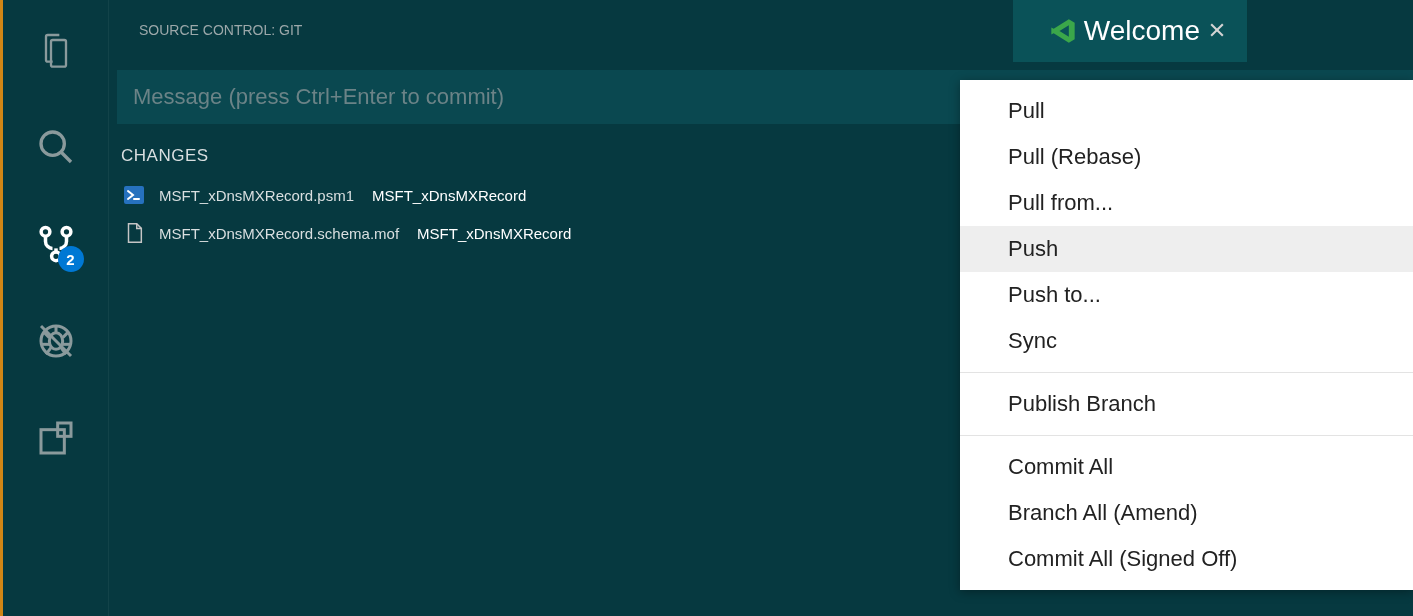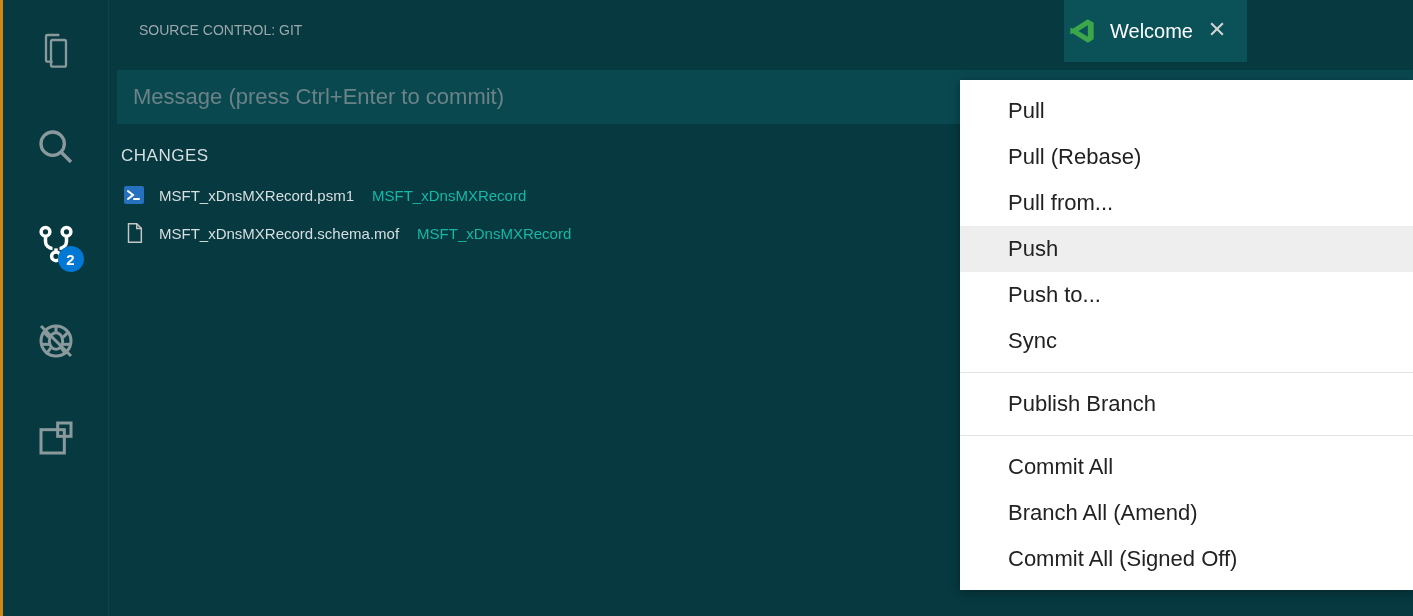--- a/index.html
+++ b/index.html
@@ -116,38 +116,38 @@
       cursor: pointer;
     }
     .file-icon {
       width: 26px;
       height: 26px;
       display: flex;
       align-items: center;
       justify-content: center;
     }
     .change-name { color: #d9dfe0; }
-    .change-dir { color: #14b8a6; margin-left: 6px; }
+    .change-dir { color: #ffffff; margin-left: 6px; }
     .tab-bar {
       position: absolute;
       top: 0;
       right: 0;
       height: 62px;
       display: flex;
       align-items: stretch;
       background: #063940;
     }
     .tab {
       display: flex;
       align-items: center;
-      gap: 14px;
-      padding: 0 20px 0 4px;
+      gap: 7px;
+      padding: 0 20px 0 36px;
       background: #0a5258;
       color: #ffffff;
-      font-size: 20px;
+      font-size: 28px;
       border-right: 1px solid rgba(0,0,0,0.3);
     }
     .tab-close { color: #d4d4d4; cursor: pointer; }
     .vscode-logo { display:flex; align-items:center; }
     .context-menu {
       position: absolute;
       top: 80px;
       right: 0;
       width: 453px;
       background: #ffffff;

